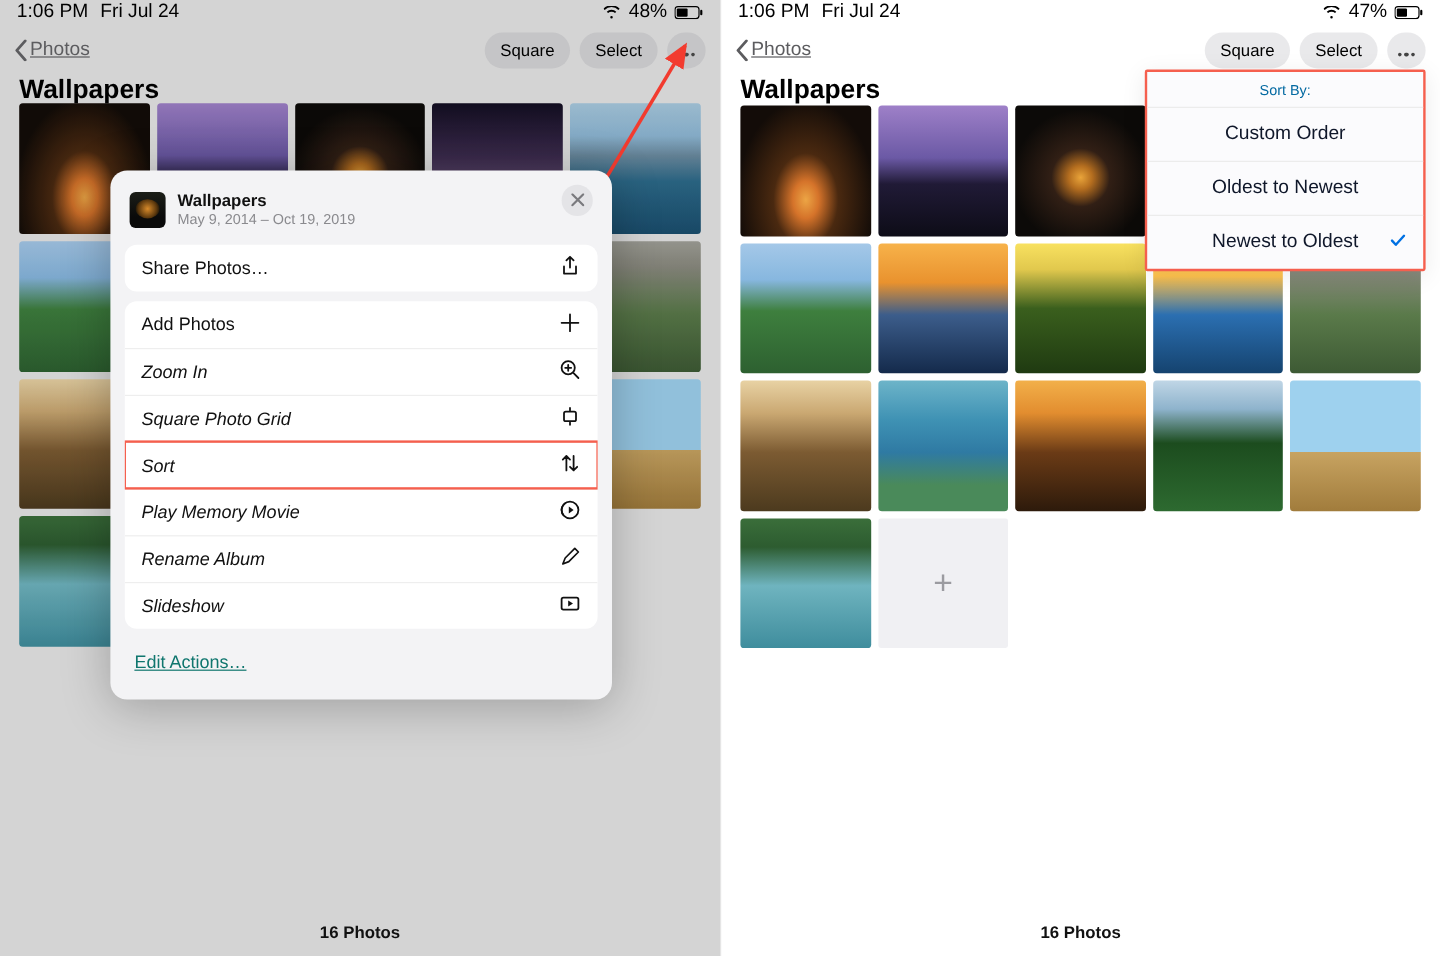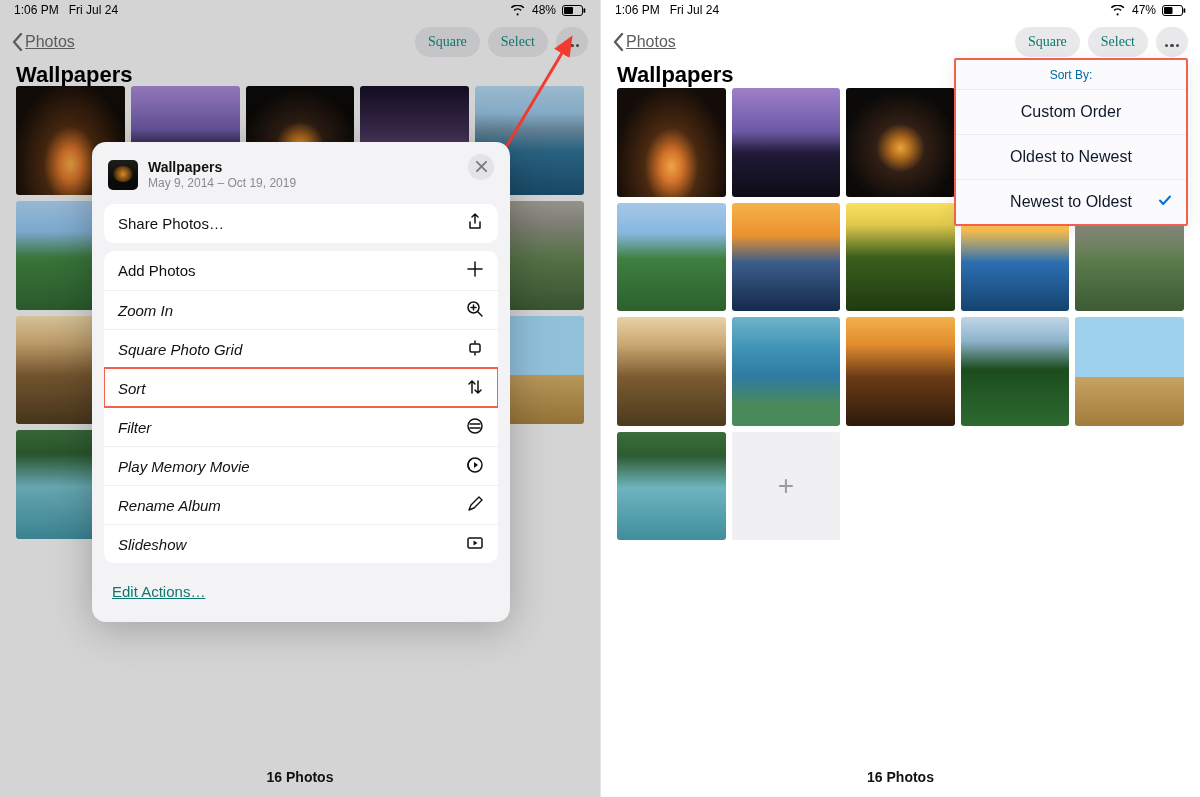--- a/index.html
+++ b/index.html
@@ -1,30 +1,30 @@
 <!DOCTYPE html>
 <html><head>
 <meta charset="utf-8">
 <style>
   * { box-sizing: border-box; margin: 0; padding: 0; font-family: -apple-system, "Helvetica Neue", Arial, sans-serif; -webkit-font-smoothing: antialiased; }
   body { width: 1200px; height: 797px; display: flex; background: #fff; }
   .pane { position: relative; width: 600px; height: 797px; overflow: hidden; }
   .pane.left { background: #d4d4d4; }
   .pane.right { background: #fff; border-left: 1px solid #e5e5e5; }
   
-  .status { position: absolute; top: 0; left: 0; right: 0; height: 20px; display: flex; align-items: center; font-size: 12px; font-weight: 500; padding: 0 14px; color: #000; }
+  .status { position: absolute; top: 0; left: 0; right: 0; height: 20px; display: flex; align-items: center; font-size: 16px; font-weight: 500; padding: 0 14px; color: #000; }
   .status .sb-left { flex: 1; display: flex; gap: 10px; }
   .status .sb-right { display: flex; align-items: center; gap: 6px; }
   .wifi svg, .battery svg { display: block; }
   
   .navbar { position: absolute; top: 22px; left: 0; right: 0; height: 40px; display: flex; align-items: center; padding: 0 12px; }
   .back { display: flex; align-items: flex-end; color: #5c5c5f; font-size: 16px; cursor: pointer; }
   .back span { text-decoration: underline; margin-left: 2px; }
   .nav-spacer { flex: 1; }
-  .pill { background: rgba(120,120,128,.16); color: #0f766e; height: 30px; padding: 0 13px; border-radius: 15px; font-size: 14px; display: inline-flex; align-items: center; justify-content: center; margin-left: 8px; cursor: pointer; font-family: Liberation Serif, serif; }
+  .pill { background: rgba(120,120,128,.16); color: #000000; height: 30px; padding: 0 13px; border-radius: 15px; font-size: 14px; display: inline-flex; align-items: center; justify-content: center; margin-left: 8px; cursor: pointer; }
   .pill.icon { width: 32px; padding: 0; }
   .pill.icon .dots span { width: 3.2px; height: 3.2px; background: #444; border-radius: 50%; display: inline-block; margin: 0 1px; }
   
   .title { position: absolute; top: 62px; left: 16px; font-size: 22px; font-weight: 700; }
   
   .grid { position: absolute; top: 88px; left: 16px; right: 16px; display: grid; grid-template-columns: repeat(5, 1fr); gap: 6px; }
   .thumb { aspect-ratio: 1/1; border-radius: 3px; background-size: cover; background-position: center; }
   .left .grid { top: 86px; }
   .left .thumb { filter: brightness(.92); }
   .add-tile { aspect-ratio: 1/1; background: #f0f0f3; display: flex; align-items: center; justify-content: center; font-size: 28px; color: #9b9ba0; font-weight: 300; border-radius: 2px; }
@@ -168,27 +168,20 @@
         <span>Square Photo Grid</span>
         <span class="mi-icon"><svg viewBox="0 0 18 18">
               <rect x="4" y="5" width="10" height="8" rx="1.5" fill="none" stroke="#111" stroke-width="1.5"></rect>
               <path d="M9 2v2M9 14v2" stroke="#111" stroke-width="1.5" stroke-linecap="round"></path>
             </svg></span>
       </div>
       <div class="menu-item highlight">
         <span>Sort</span>
         <span class="mi-icon"><svg viewBox="0 0 18 18">
               <path d="M6 15V3m0 0L3 6m3-3l3 3M12 3v12m0 0l3-3m-3 3l-3-3" fill="none" stroke="#111" stroke-width="1.5" stroke-linecap="round" stroke-linejoin="round"></path>
-            </svg></span>
-      </div>
-      <div class="menu-item">
-        <span>Filter</span>
-        <span class="mi-icon"><svg viewBox="0 0 18 18">
-              <circle cx="9" cy="9" r="7" fill="none" stroke="#111" stroke-width="1.5"></circle>
-              <path d="M4 7h10M4 11h10" stroke="#111" stroke-width="1.5" stroke-linecap="round"></path>
             </svg></span>
       </div>
       <div class="menu-item">
         <span>Play Memory Movie</span>
         <span class="mi-icon"><svg viewBox="0 0 18 18">
               <circle cx="9" cy="9" r="7" fill="none" stroke="#111" stroke-width="1.5"></circle>
               <path d="M2 9a7 7 0 017-7" fill="none" stroke="#111" stroke-width="1.5" stroke-linecap="round" transform="rotate(-35 9 9)"></path>
               <path d="M8 6l4 3-4 3z" fill="#111"></path>
             </svg></span>
       </div>

